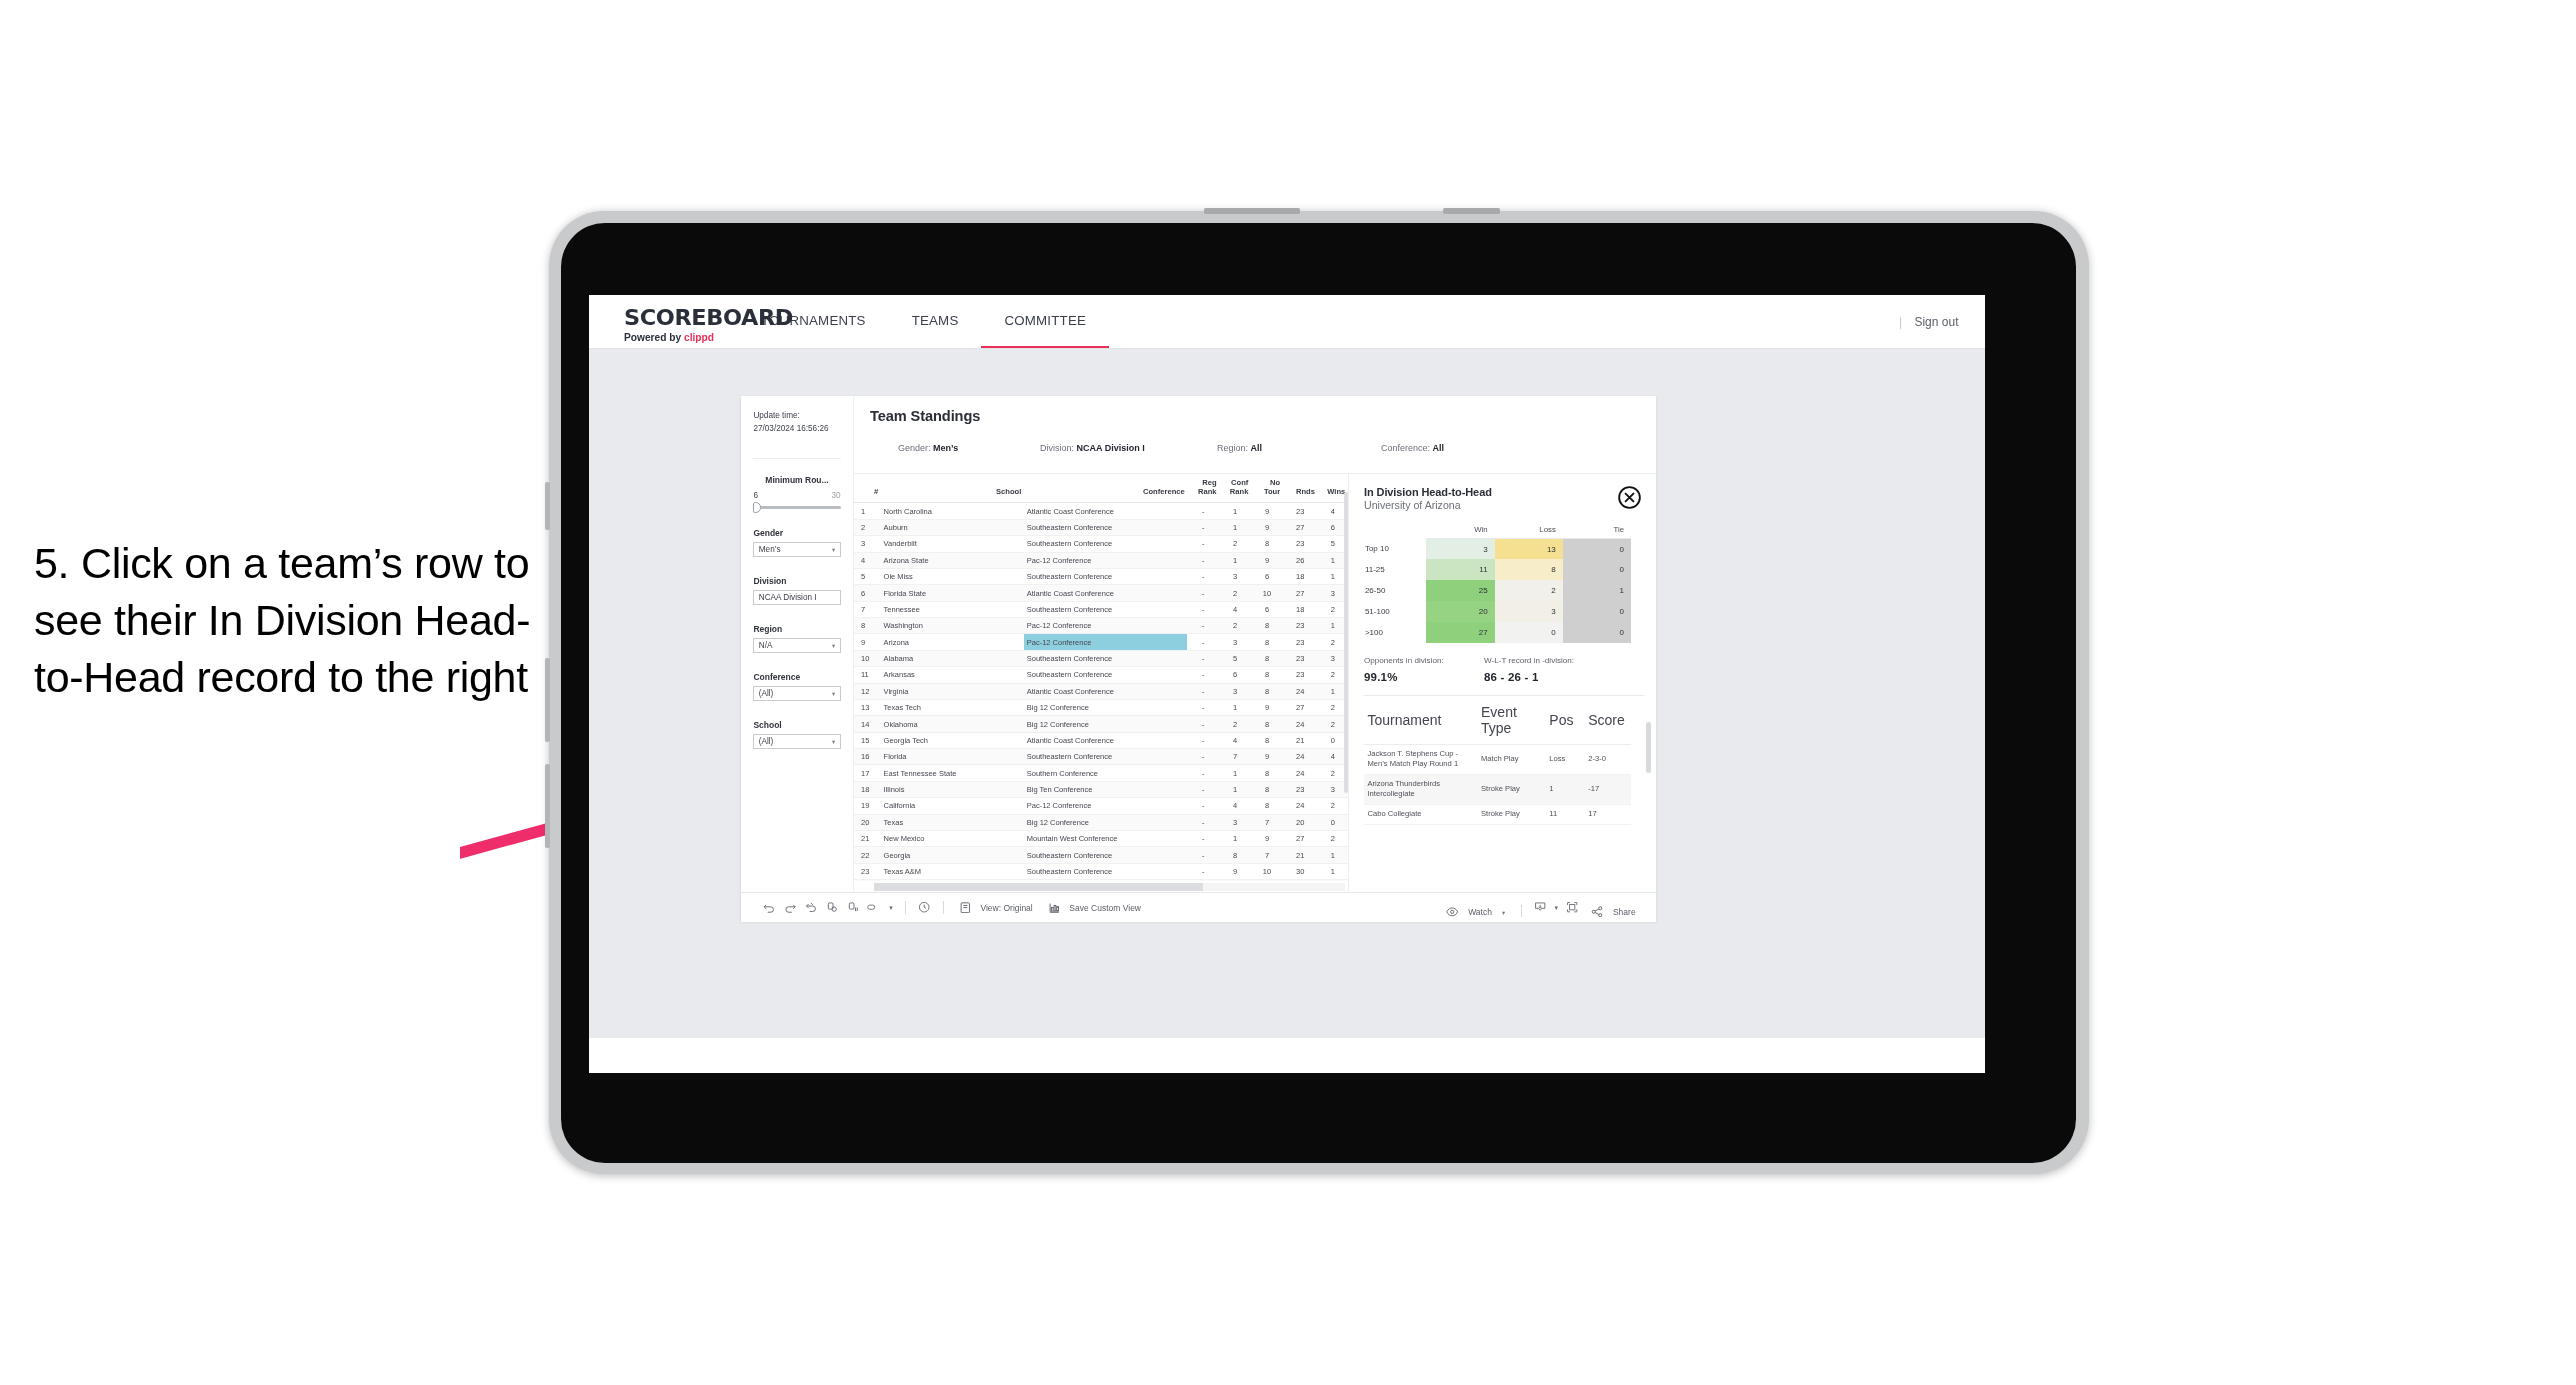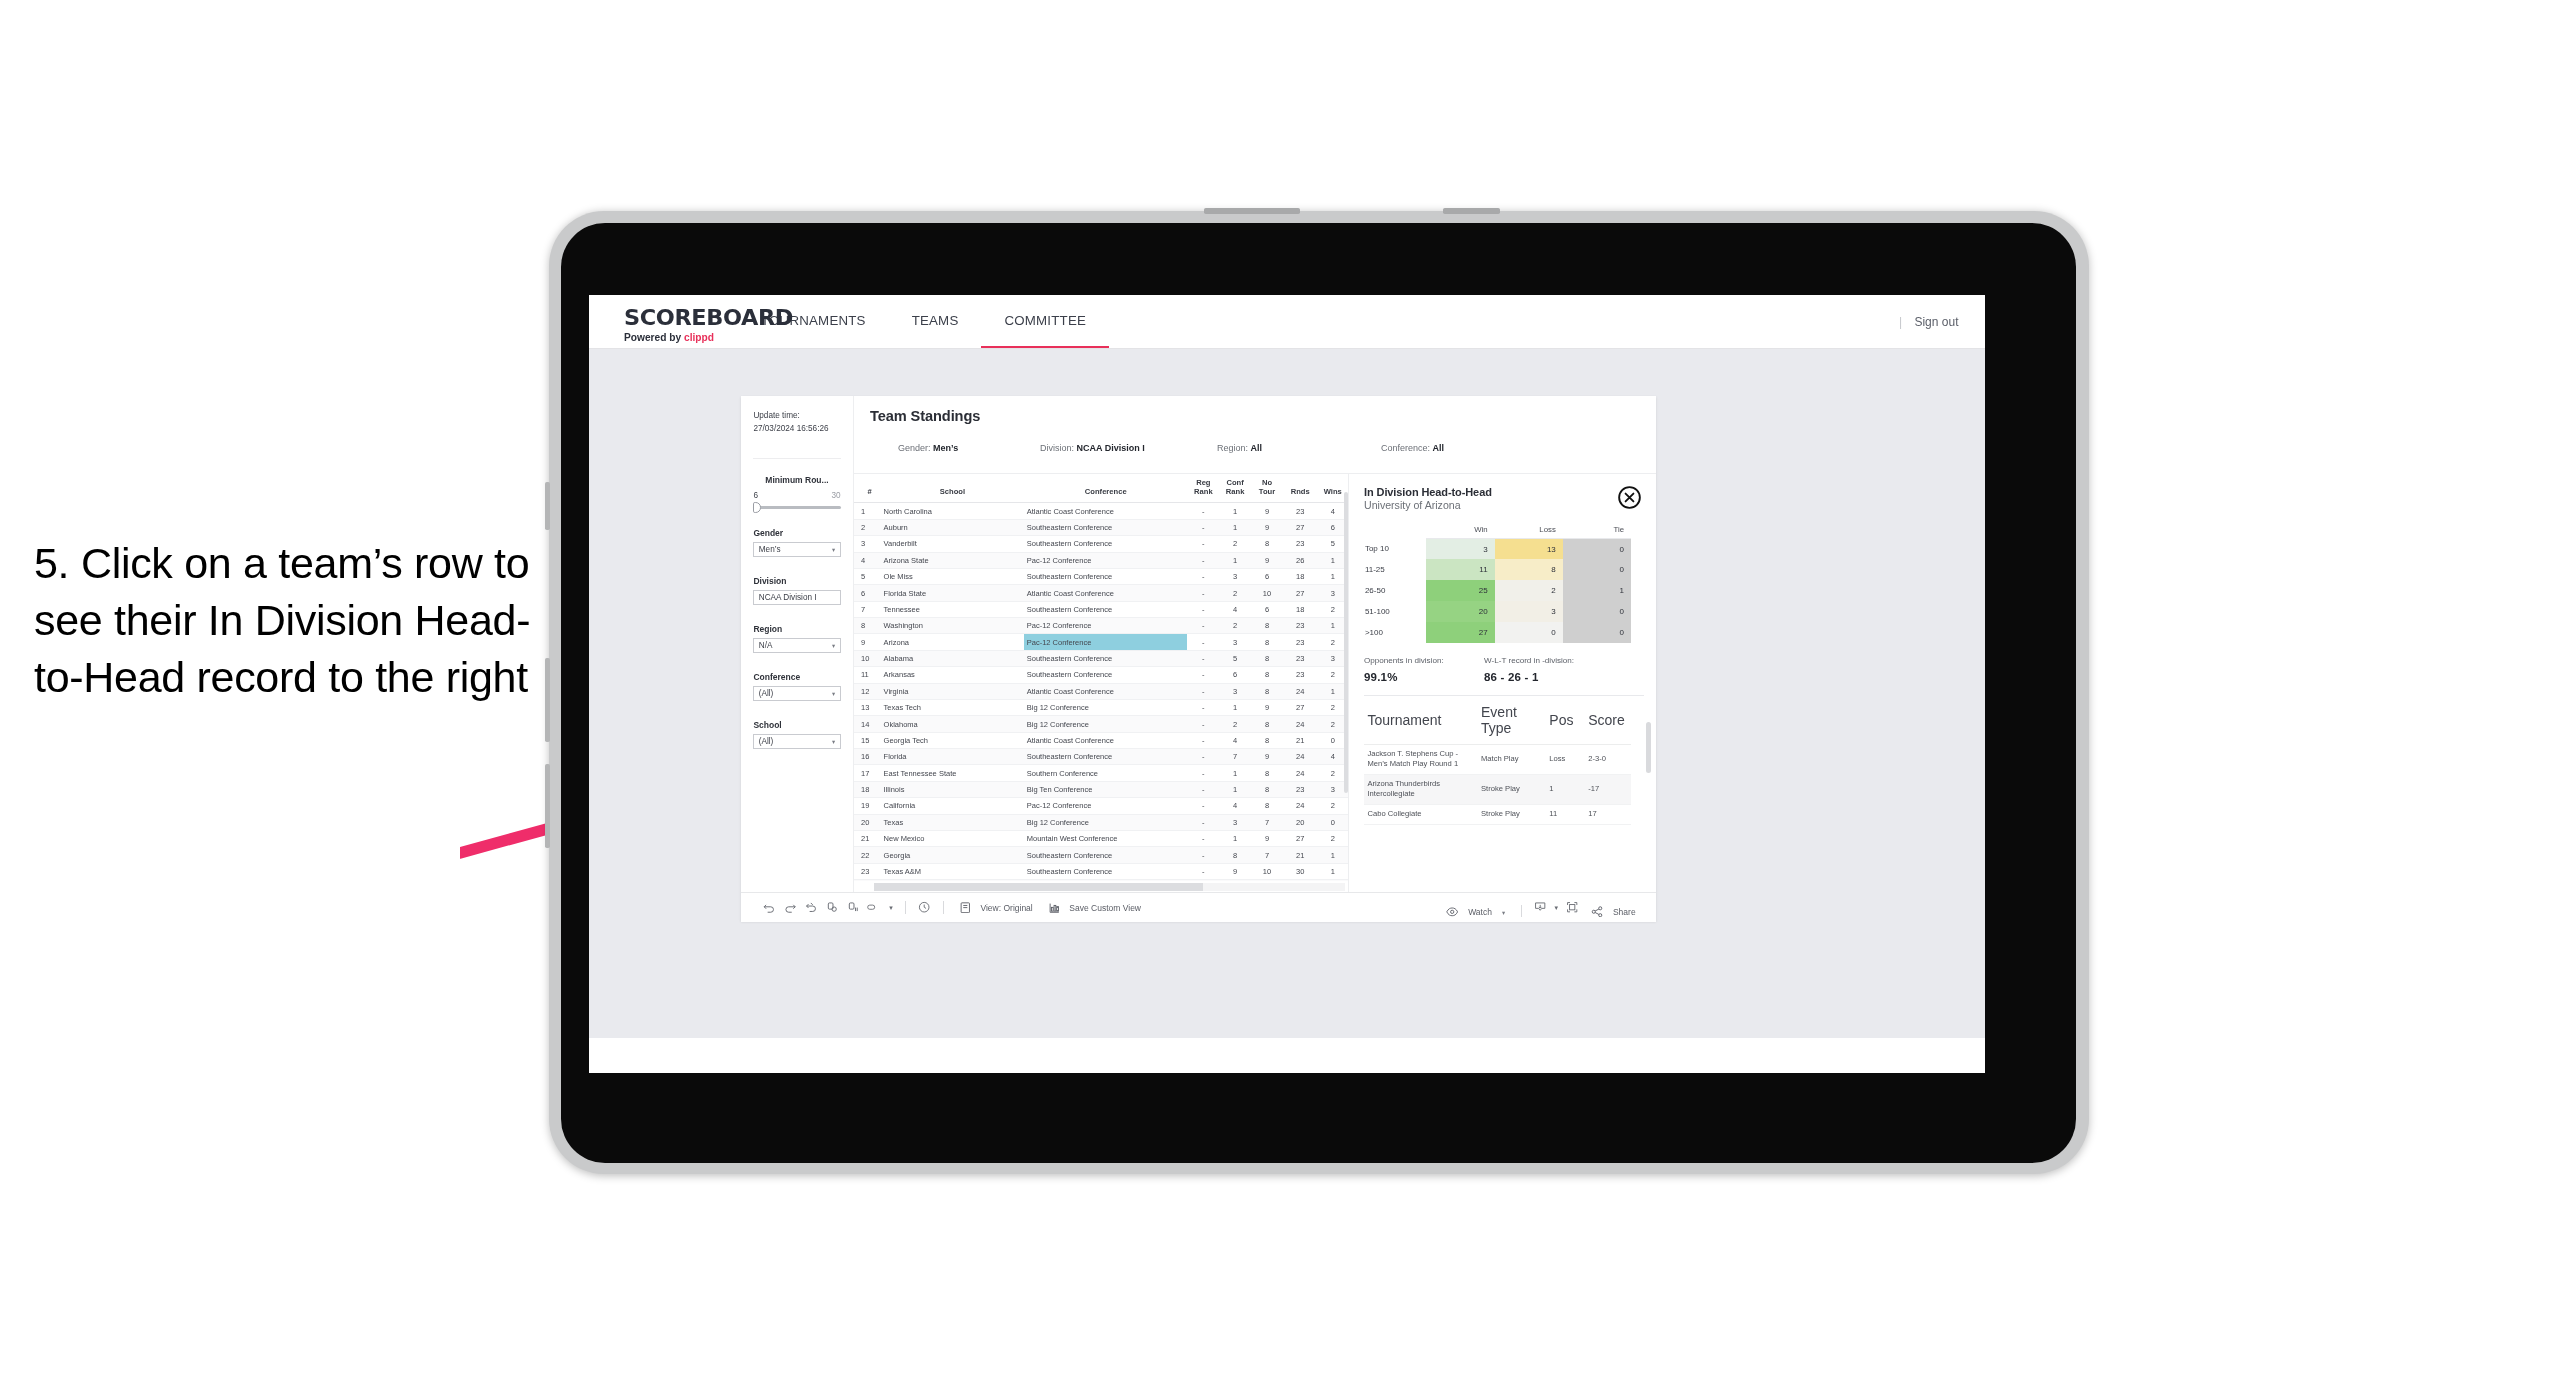--- a/index.html
+++ b/index.html
@@ -179,21 +179,21 @@
   #fs-division { width: 177px; }
   #fs-region { width: 164px; }
 
   #content-row { display: flex; flex: 1; min-height: 0; }
 
   
   #standings { flex: 1; min-width: 0; display: flex; flex-direction: column; position: relative; }
   table.standings { width: 100%; border-collapse: collapse; table-layout: fixed; }
   table.standings th {
     font-size: 7.6px; font-weight: 700; color: #383b43;
-    text-align: center; padding: 5.3px 2.7px 6.2px 2.7px;
+    text-align: right; padding: 5.3px 2.7px 6.2px 2.7px;
     border-bottom: 0.9px solid #e5e6e9;
     vertical-align: bottom; line-height: 1.12;
   }
   table.standings td {
     font-size: 7.5px; color: #44474f;
     padding: 3.2px 2.7px; border-bottom: 0.9px solid #f0f1f3;
     white-space: nowrap; overflow: hidden;
   }
   tr.row-alt td { background: #fafafb; }
   .col-num  { width: 18.6px; padding-left: 7px !important; }

